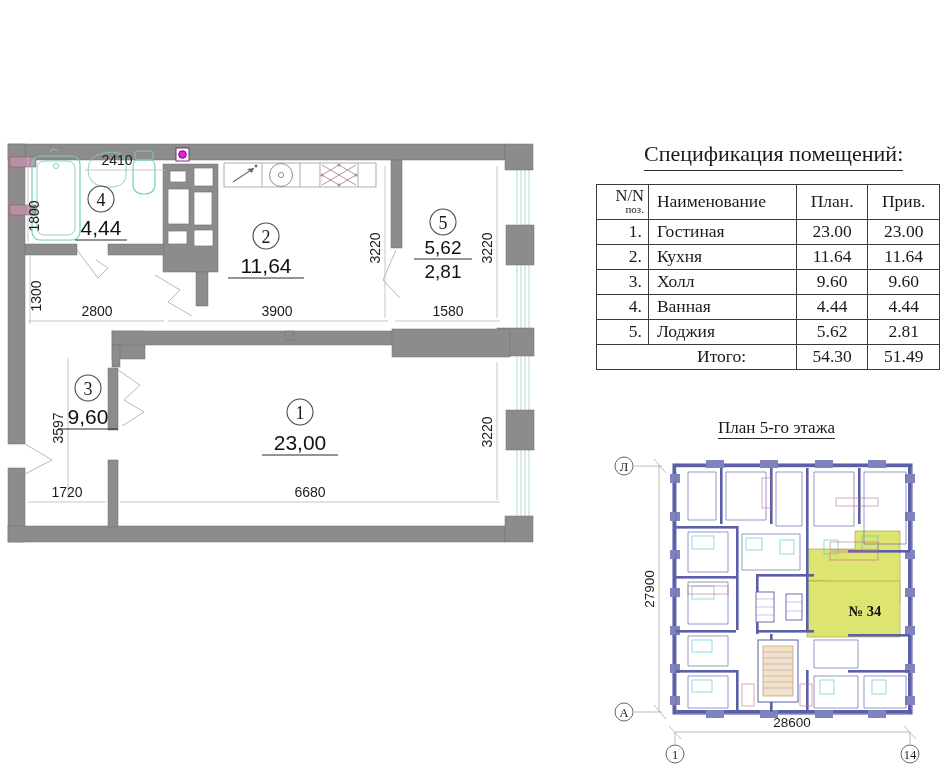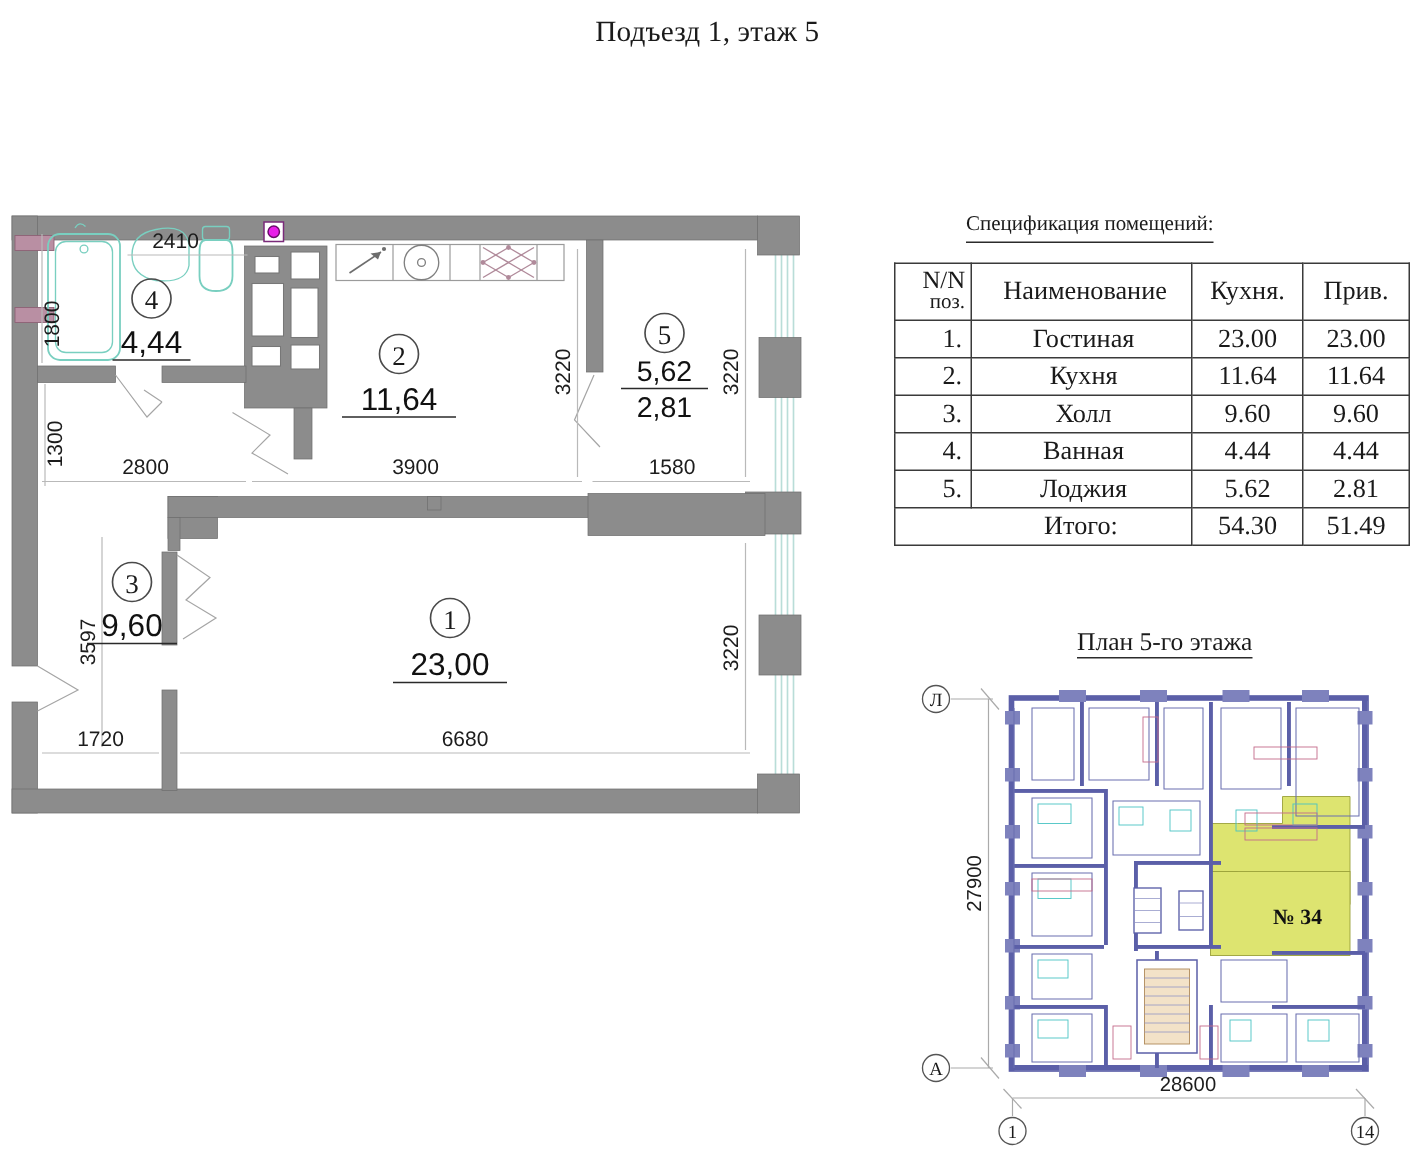--- a/index.html
+++ b/index.html
@@ -78,21 +78,21 @@
   .underline-rule { stroke: #2a2a2a; stroke-width: 1; }
 
   
   #spec-block {
     position: absolute;
     left: 596px;
     top: 140px;
     width: 345px;
   }
   #spec-title {
-    font-size: 14px;
+    font-size: 22px;
     padding-bottom: 2px;
     border-bottom: 1.4px solid #2b2b2b;
     display: inline-block;
     margin-left: 48px;
     line-height: 1.25;
   }
   #spec-table {
     margin-top: 13px;
     border-collapse: collapse;
     width: 344px;
@@ -104,32 +104,32 @@
     font-weight: normal;
     height: 22px;
     vertical-align: middle;
   }
   #spec-table thead th {
     text-align: center;
     line-height: 1.02;
     padding: 3px 4px;
   }
   #spec-table .c-no { width: 49px; text-align: right; }
-  #spec-table .c-name { width: 151px; text-align: center; padding-left: 8px; }
+  #spec-table .c-name { width: 151px; text-align: left; padding-left: 8px; }
   #spec-table .c-ar  { width: 72px; text-align: center; }
   #spec-table .c-av  { width: 72px; text-align: center; }
   #spec-table .total-lbl {
     text-align: center;
     padding-right: 7px;
     border-left: none;
   }
   #spec-table .blank-cell { border-right: none; }
   .hdr-stack { display: block; }
   .hdr-stack .l1 { display: block; font-size: 16.5px; }
-  .hdr-stack .l2 { display: block; font-size: 14px; font-family: Liberation Serif, serif; }
+  .hdr-stack .l2 { display: block; font-size: 11px; font-family: Liberation Serif, serif; }
 
   
   #mini-block {
     position: absolute;
     left: 610px;
     top: 418px;
     width: 333px;
     height: 350px;
   }
   #mini-title {
@@ -174,21 +174,20 @@
     font-size: 13.5px;
     fill: #1c1c1c;
     text-anchor: middle;
   }
   .mini-dim-line { stroke: #aaa; stroke-width: 0.8; fill: none; }
 </style>
 </head>
 <body>
 
 <div id="title-block">
-  <div class="tline">Подъезд 1, этаж 5</div>
 </div>
 
 <div id="plan-area">
 <svg id="plan-svg" width="580" height="440" viewBox="0 0 580 440">
 
   <g>
     <line class="glaze" x1="517" y1="22" x2="517" y2="408"></line>
     <line class="glaze" x1="521" y1="22" x2="521" y2="408"></line>
     <line class="glaze" x1="525" y1="22" x2="525" y2="408"></line>
     <line class="glaze" x1="529" y1="22" x2="529" y2="408"></line>
@@ -398,21 +397,21 @@
   <table id="spec-table">
     <thead>
       <tr>
         <th class="c-no">
           <span class="hdr-stack">
             <span class="l1">N/N</span>
             <span class="l2">поз.</span>
           </span>
         </th>
         <th class="c-name">Наименование</th>
-        <th class="c-ar">Кухня.</th>
+        <th class="c-ar">План.</th>
         <th class="c-av">Прив.</th>
       </tr>
     </thead>
     <tbody>
       <tr>
         <td class="c-no">1.</td>
         <td class="c-name">Гостиная</td>
         <td class="c-ar">23.00</td>
         <td class="c-av">23.00</td>
       </tr>

